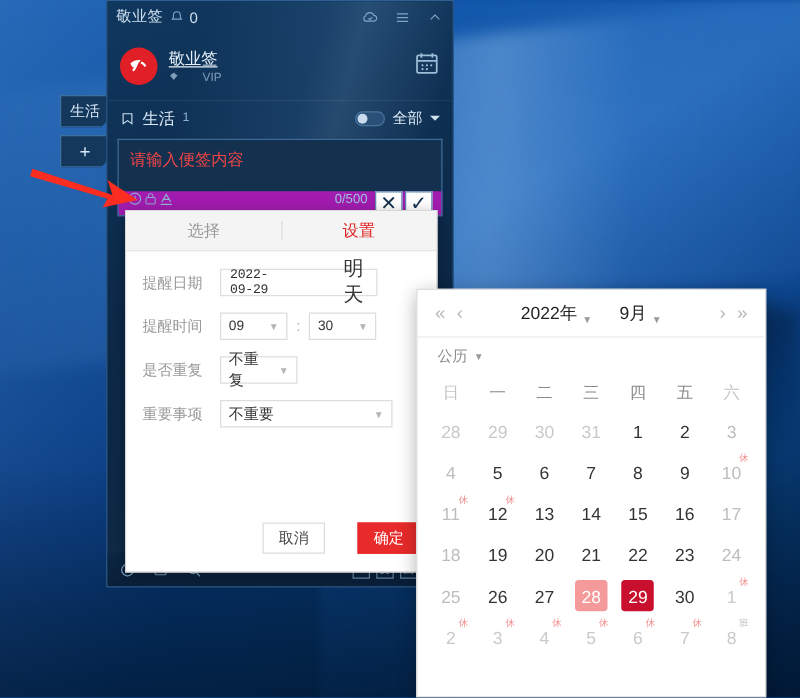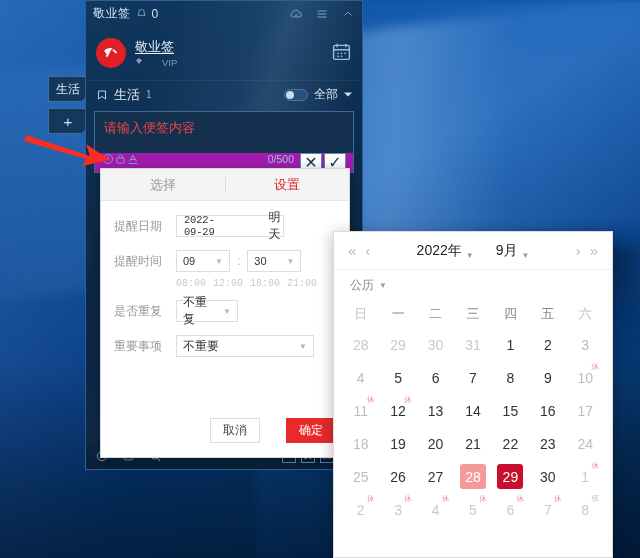--- a/index.html
+++ b/index.html
@@ -158,23 +158,23 @@
   }
   .dlg-tab.active { color:#e02020; }
 
   #dlg-form { padding:14px 13px 0 13px; }
   .frow { display:flex; align-items:center; margin-bottom:13px; }
   .flabel { width:62px; color:#9a9a9a; font-size:12px; flex:0 0 auto; }
   .finput {
     border:1px solid #ddd; height:22px; display:flex; align-items:center;
     padding:0 7px; background:#fff; font-size:11px; color:#333;
   }
-  #date-input { width:108px; gap:6px; }
+  #date-input { width:126px; gap:6px; }
   #date-num { font-family:"Liberation Mono","DejaVu Sans Mono",monospace; font-size:10.5px; letter-spacing:-.2px; }
-  #date-rel { font-size:12px;margin-left:48px; }
+  #date-rel { font-size:16px;margin-left:48px; }
   .selbox {
     border:1px solid #ddd; height:22px; display:flex; align-items:center;
     padding:0 6px; position:relative; background:#fff; font-size:11px;
   }
   .selbox .caret { margin-left:auto; color:#b5b5b5; font-size:8px; padding-left:8px; }
   #hour-sel { width:54px; }
   #min-sel  { width:54px; }
   .colon { margin:0 7px; color:#aaa; }
   #quick-times {
     margin:-7px 0 11px 62px; color:#c9c9c9; font-size:10px;
@@ -405,26 +405,20 @@
         <span>09</span>
         <span class="caret">▼</span>
       </div>
       <span class="colon">:</span>
       <div class="selbox" id="min-sel">
         <span>30</span>
         <span class="caret">▼</span>
       </div>
     </div>
 
-    <div id="quick-times">
-      <span>08:00</span>
-      <span>12:00</span>
-      <span>18:00</span>
-      <span>21:00</span>
-    </div>
 
     <div class="frow">
       <span class="flabel">是否重复</span>
       <div class="selbox" id="repeat-sel">
         <span>不重复</span>
         <span class="caret">▼</span>
       </div>
     </div>
 
     <div class="frow">

